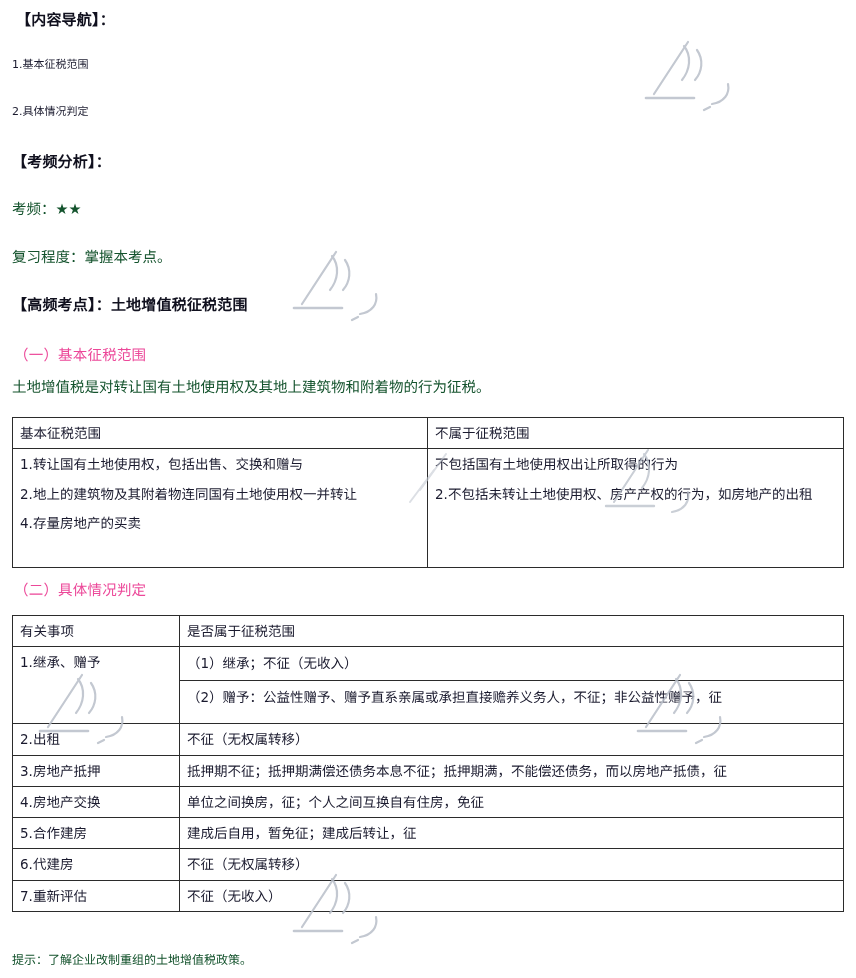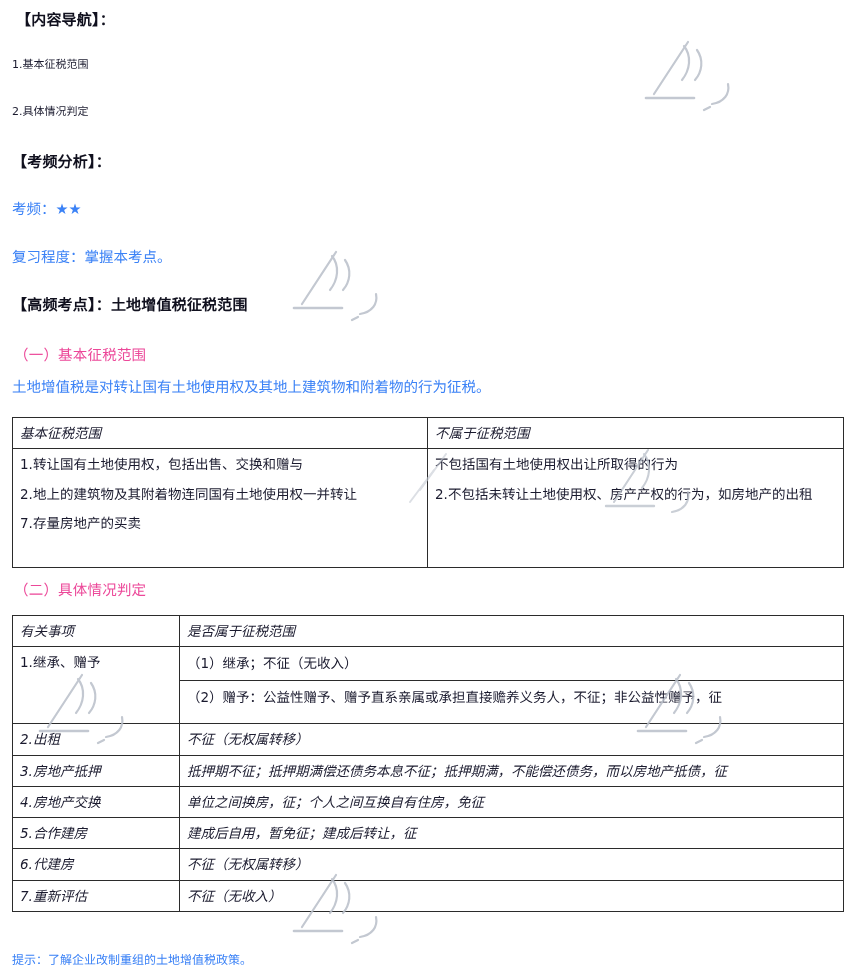--- a/index.html
+++ b/index.html
@@ -47,21 +47,21 @@
     letter-spacing: 0.2px;
   }
 
   .nav-item {
     font-size: 11px;
     color: #1a1a2e;
   }
 
   .para {
     font-size: 14.5px;
-    color: #3b82f6;
+    color: #14532d;
   }
 
   .red-head {
     font-size: 14.5px;
     color: #ec4899;
     font-weight: normal;
     letter-spacing: 0.2px;
   }
 
   .stars { letter-spacing: 0px; }
@@ -84,21 +84,21 @@
     vertical-align: top;
     color: #1a1a2e;
     background: transparent;
   }
   td.cell-lines p {
     margin: 0 0 9px 0;
   }
   td.cell-lines p:last-child { margin-bottom: 0; }
 
   td.vmid { vertical-align: middle; }
-  td.compact { padding-top: 6px; padding-bottom: 6px; font-style: italic; }
+  td.compact { padding-top: 6px; padding-bottom: 6px; }
 
   
   table.sub {
     border-collapse: collapse;
     table-layout: fixed;
     width: 100%;
   }
   table.sub td {
     border: none;
     padding: 0;
@@ -215,21 +215,21 @@
       </colgroup>
     <tbody>
       <tr>
         <td class="compact">基本征税范围</td>
         <td class="compact">不属于征税范围</td>
       </tr>
       <tr>
         <td class="cell-lines" style="height:108px">
           <p>1.转让国有土地使用权，包括出售、交换和赠与</p>
           <p>2.地上的建筑物及其附着物连同国有土地使用权一并转让</p>
-          <p>7.存量房地产的买卖</p>
+          <p>4.存量房地产的买卖</p>
         </td>
         <td class="cell-lines">
           <p>不包括国有土地使用权出让所取得的行为</p>
           <p>2.不包括未转让土地使用权、房产产权的行为，如房地产的出租</p>
         </td>
       </tr>
     </tbody>
   </table>
 
   <div class="abs red-head" style="left:14px; top:578px;">（二）具体情况判定</div>

